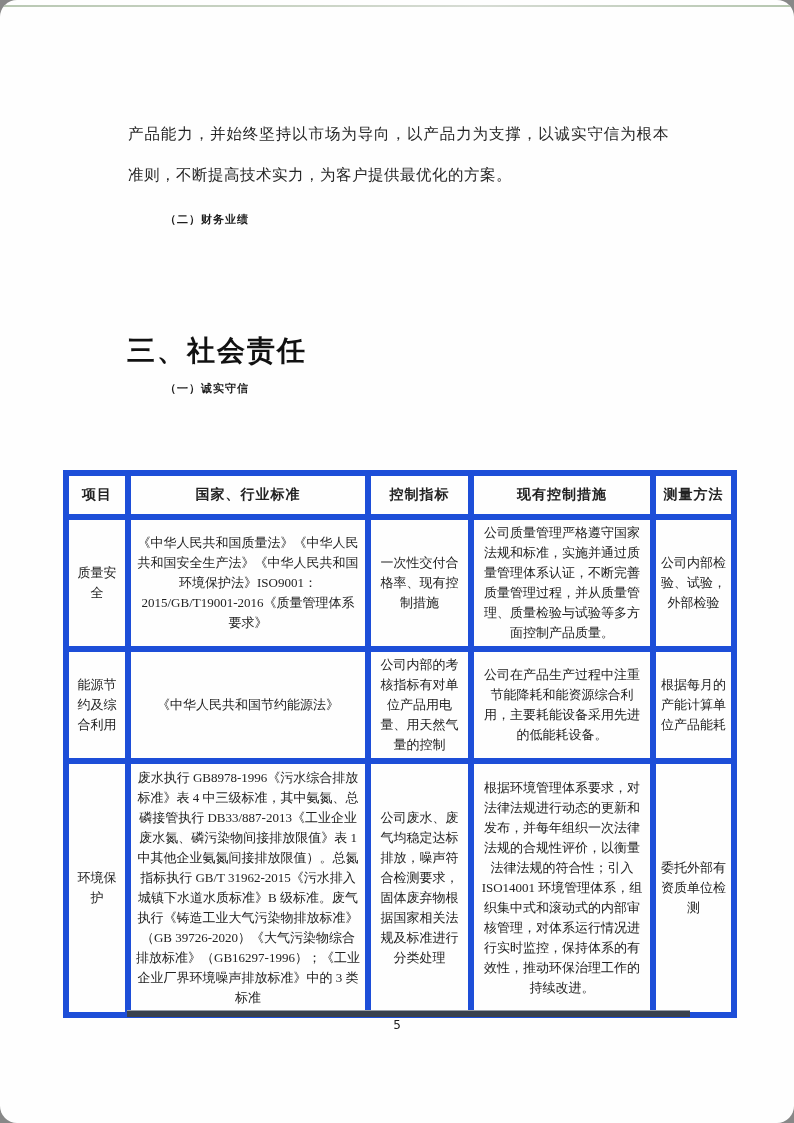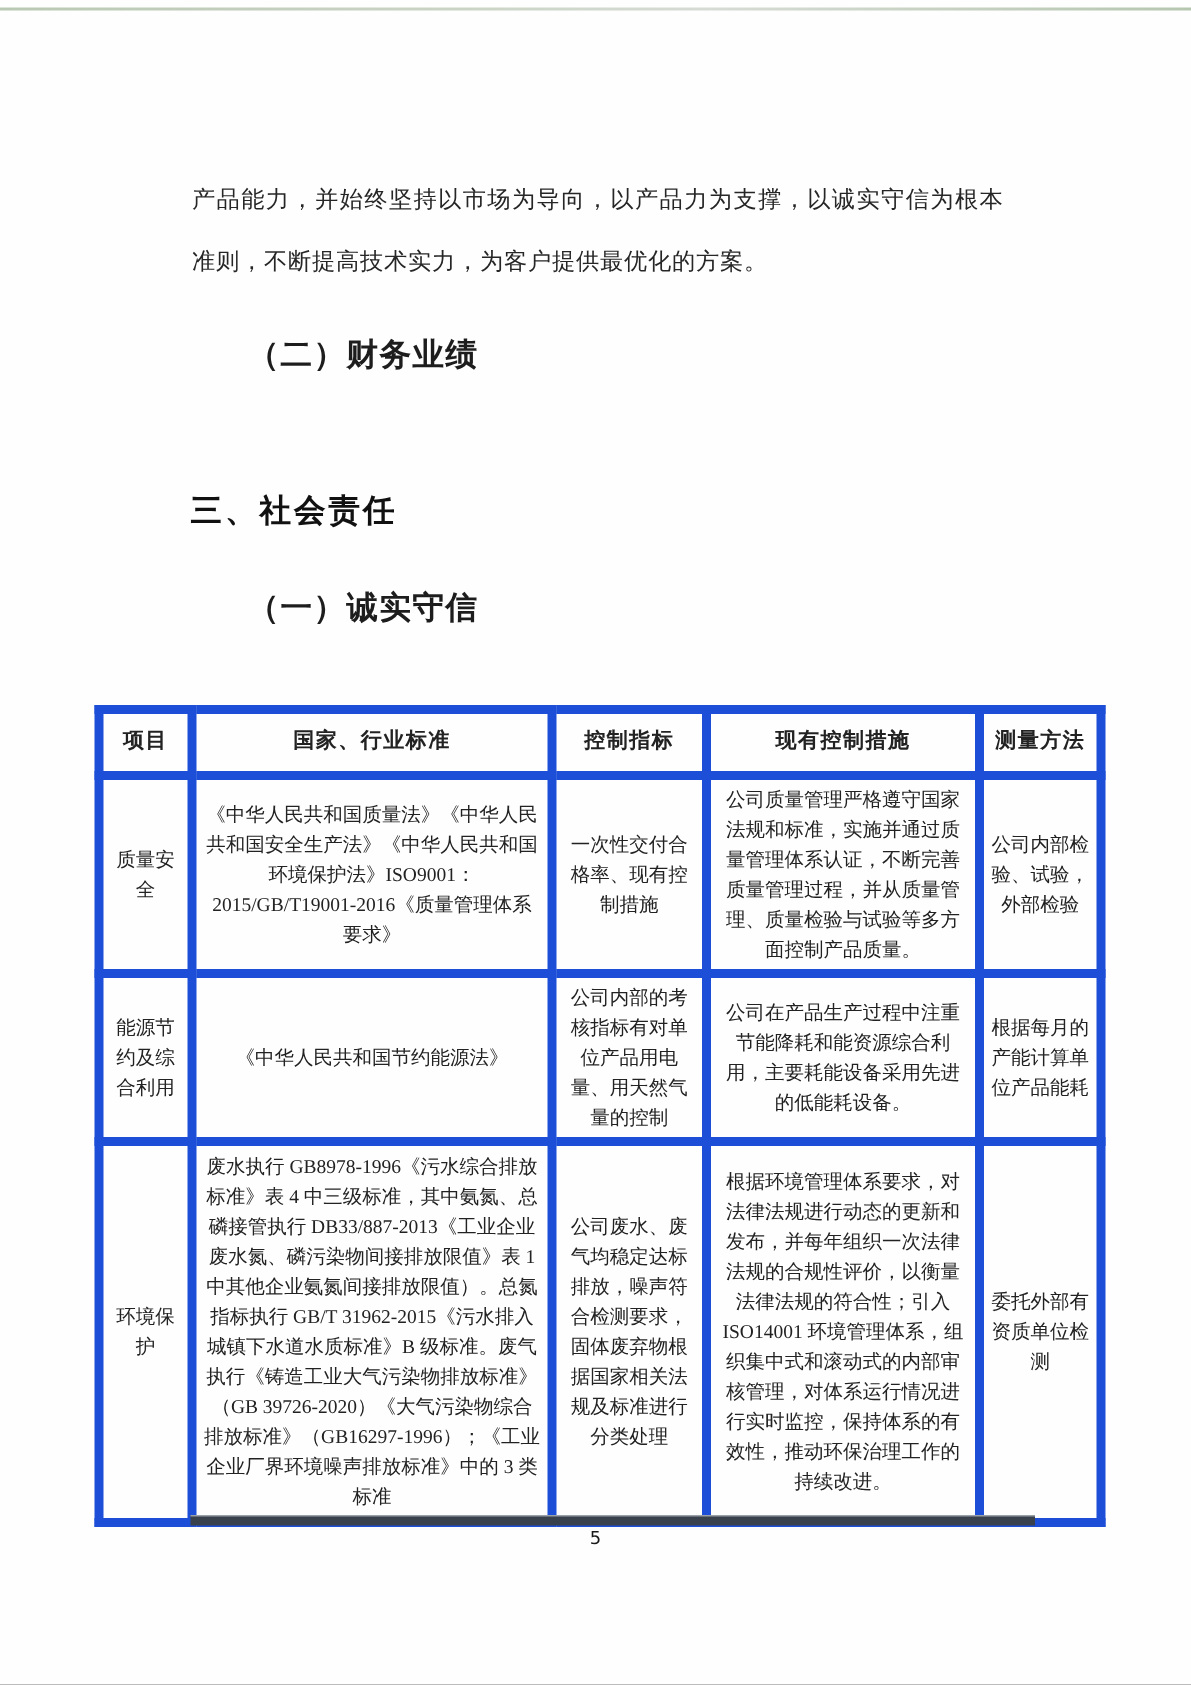--- a/index.html
+++ b/index.html
@@ -4,39 +4,40 @@
 <style>
   html,body{margin:0;padding:0;background:#888;}
   .page{
     position:relative;
     width:794px;height:1123px;
     margin:0 auto;
     background:#fefefe;
     font-family:"Liberation Serif","DejaVu Serif",serif;
     color:#262626;
     overflow:hidden;
+    border-radius:17px;
   }
   .top-rule{
     position:absolute;top:5px;left:0;width:794px;height:2px;
     background:linear-gradient(90deg,#adbfa6 0%,#c2cdbc 40%,#cfd5cc 60%,#a9bda2 100%);
     opacity:.85;
   }
   .body-text{
     position:absolute;left:128px;width:541px;
     font-size:15.5px;line-height:41px;
     text-align:justify;letter-spacing:.5px;
   }
   .indent{text-indent:37px;}
   .sub-heading{
     position:absolute;left:165px;
-    font-size:21px;font-weight:bold;letter-spacing:1px;color:#1d1d1d;
+    font-size:11px;font-weight:bold;letter-spacing:1px;color:#1d1d1d;
   }
   .main-heading{
     position:absolute;left:127px;
-    font-size:21px;font-weight:bold;letter-spacing:2px;color:#111;
+    font-size:28px;font-weight:bold;letter-spacing:2px;color:#111;
   }
   table.std{
     position:absolute;left:63px;top:470px;
     width:668px;border-collapse:collapse;table-layout:fixed;
     font-size:13px;color:#222;
   }
   table.std td,table.std th{
     border:6px solid #1d4ed8;
     text-align:center;vertical-align:middle;
     padding:3px 5px;line-height:20px;

